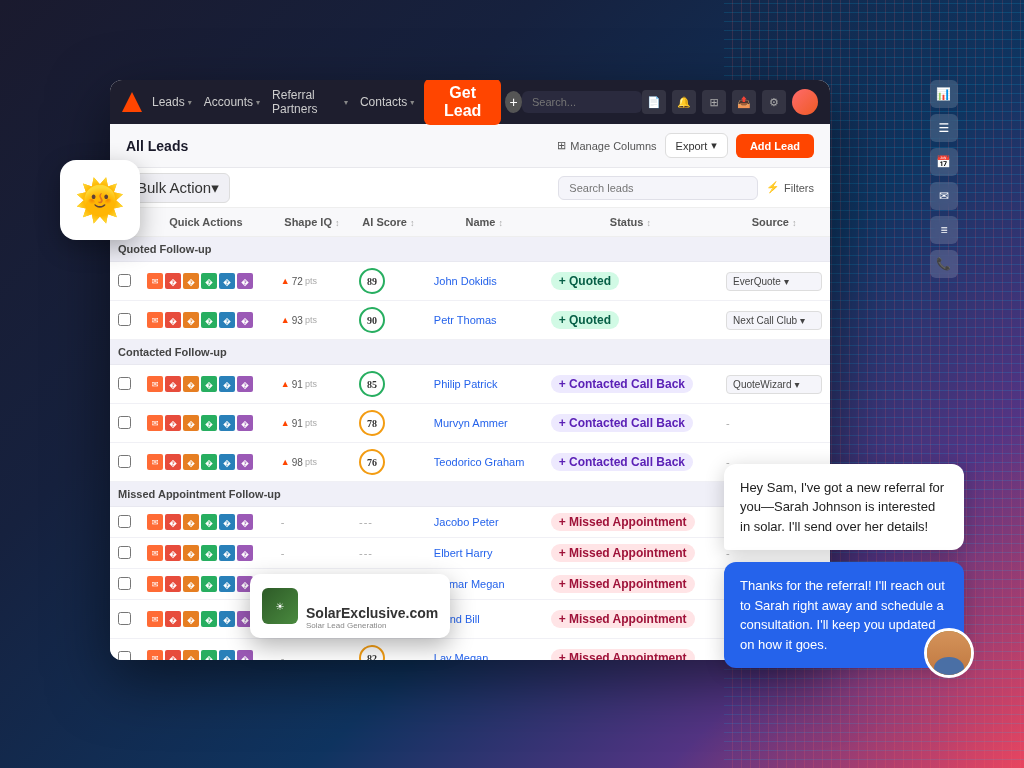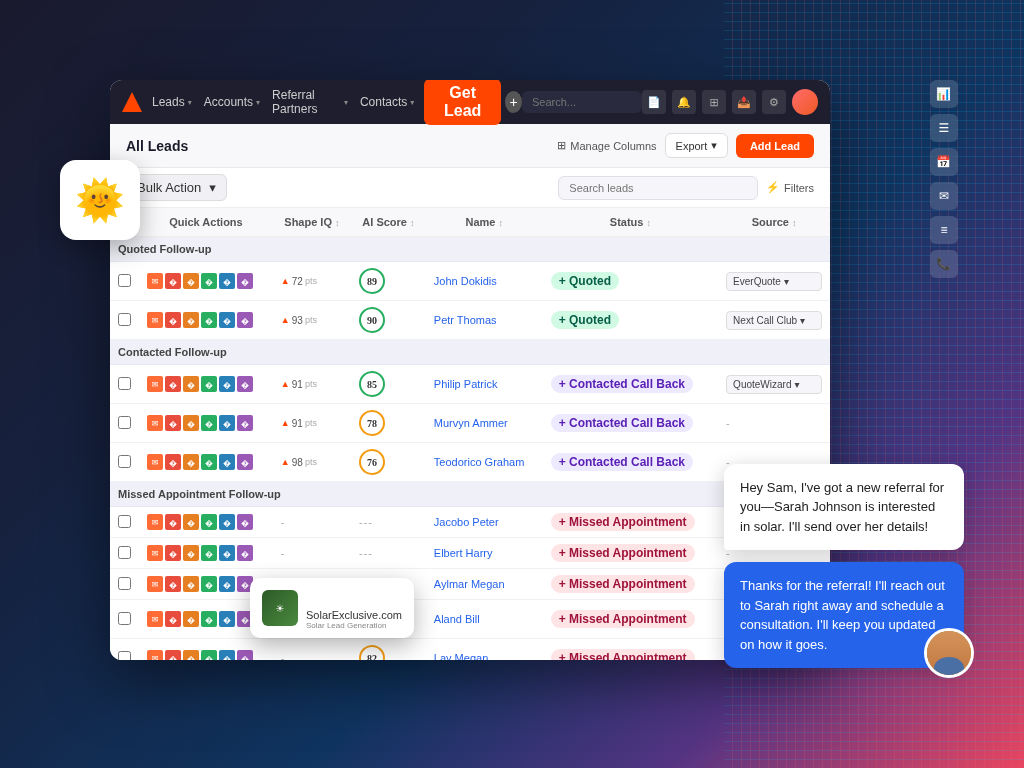--- a/index.html
+++ b/index.html
@@ -193,26 +193,26 @@
       align-items: center;
       padding: 0 16px;
       border-bottom: 1px solid #eee;
       gap: 8px;
     }
     .bulk-action-btn {
       background: #f0f0f5;
       border: 1px solid #ddd;
       padding: 5px 10px;
       border-radius: 6px;
-      font-size: 13px;
+      font-size: 15px;
       cursor: pointer;
       color: #333;
       display: flex;
       align-items: center;
-      gap: 8px;
+      gap: 0;
     }
     .toolbar-search {
       flex: 1;
       max-width: 200px;
       background: #f5f5fa;
       border: 1px solid #e0e0e8;
       border-radius: 6px;
       padding: 5px 10px;
       font-size: 11px;
       color: #aaa;
@@ -401,23 +401,23 @@
     }
     .solar-logo {
       width: 36px; height: 36px;
       background: linear-gradient(135deg, #2d5a27, #4a8a3f);
       border-radius: 6px;
       display: flex; align-items: center; justify-content: center;
       font-size: 10px;
       color: #fff;
     }
     .solar-text {
-      font-size: 11px;
+      font-size: 14px;
       color: #333;
-      font-weight: 400;
+      font-weight: 700;
       margin-top: 23px;
     }
 
     
     .chat-bubble-container {
       position: absolute;
       bottom: 100px;
       right: 60px;
       width: 240px;
       z-index: 20;

